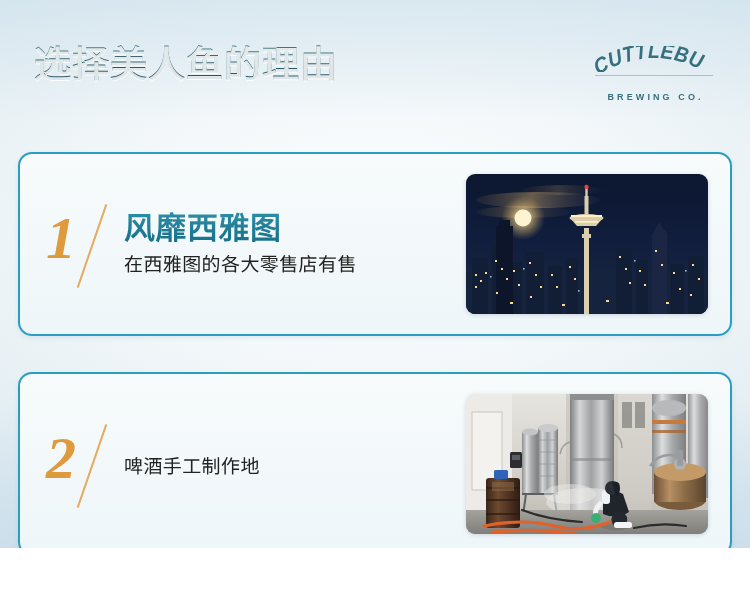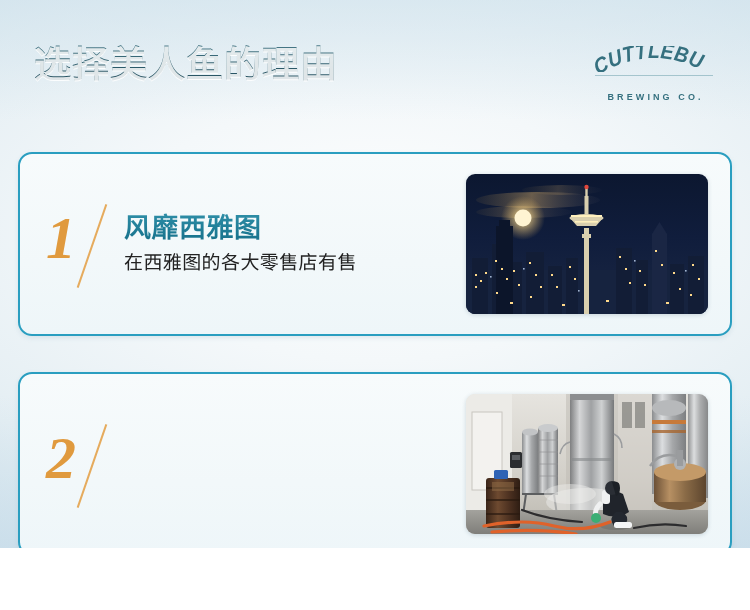--- a/index.html
+++ b/index.html
@@ -152,21 +152,21 @@
     transform-origin: 50% 50%;
     opacity: 0.95;
   }
 
   .card-text {
     margin-left: 6px;
     flex: 1 1 auto;
     min-width: 0;
   }
   .card-title {
-    font-size: 27px;
+    font-size: 31px;
     font-weight: bold;
     line-height: 1.2;
     letter-spacing: 0.5px;
     color: #1f7e99;
     background: linear-gradient(180deg, #2f8fa8 0%, #1b7791 70%, #186d86 100%);
     -webkit-background-clip: text;
     background-clip: text;
     -webkit-text-fill-color: transparent;
     white-space: nowrap;
   }
@@ -359,20 +359,21 @@
   <div class="card" id="card-2">
 
     <div class="card-body">
 
       <div class="num-mark">
         <div class="num-digit">2</div>
         <div class="num-slash"></div>
       </div>
 
       <div class="card-text">
+        <div class="card-sub">啤酒手工制作地</div>
       </div>
     </div>
 
     <div class="photo">
       <span class="sr-only">Brewery interior with stainless steel tanks, worker and wooden barrel</span>
       <svg viewBox="0 0 242 140" preserveAspectRatio="none" aria-hidden="true">
         <defs>
           <linearGradient id="wallg" x1="0" y1="0" x2="0" y2="1">
             <stop offset="0%" stop-color="#e6e4df"></stop>
             <stop offset="60%" stop-color="#d2cfc8"></stop>

